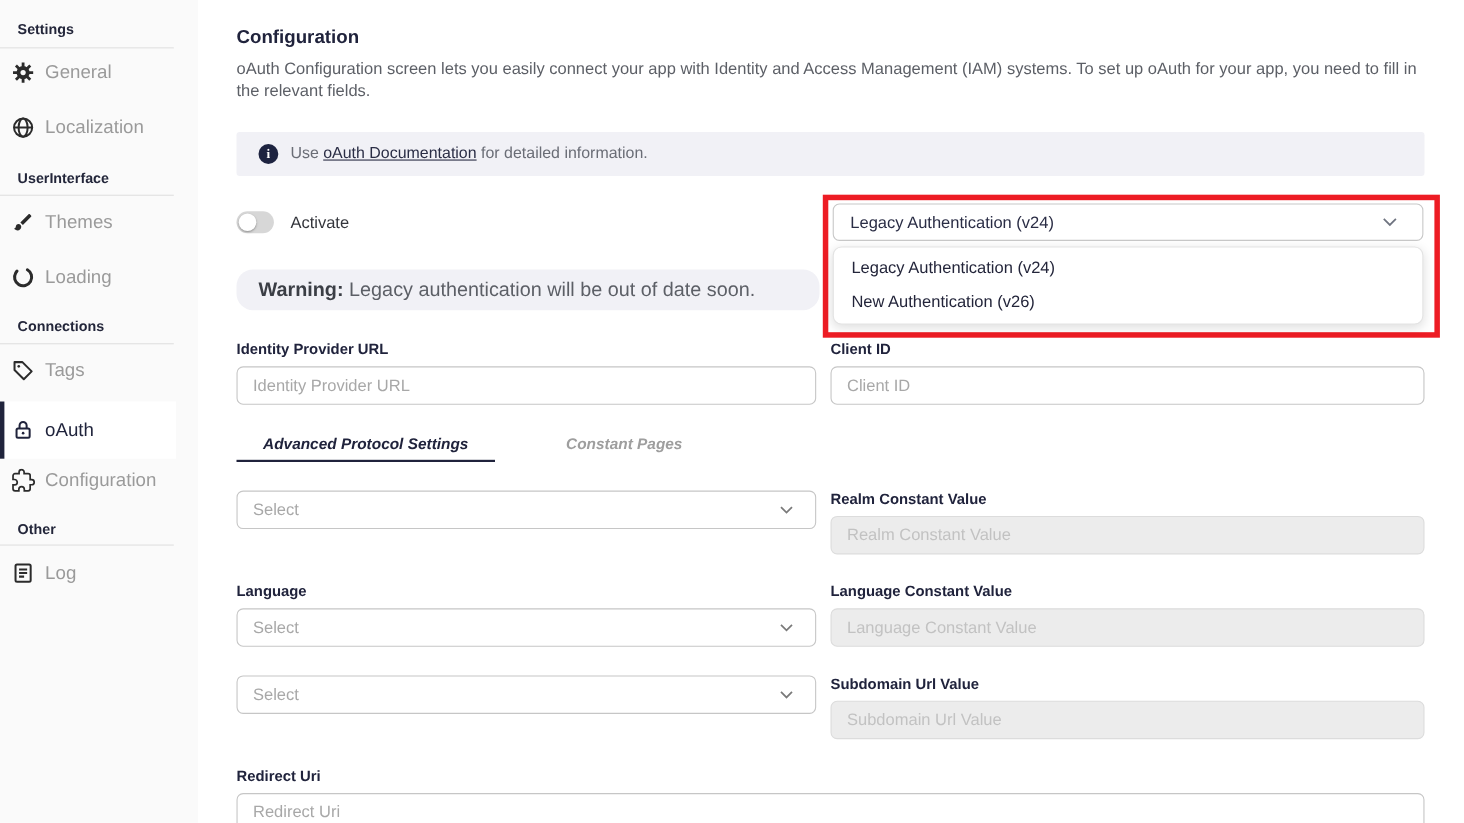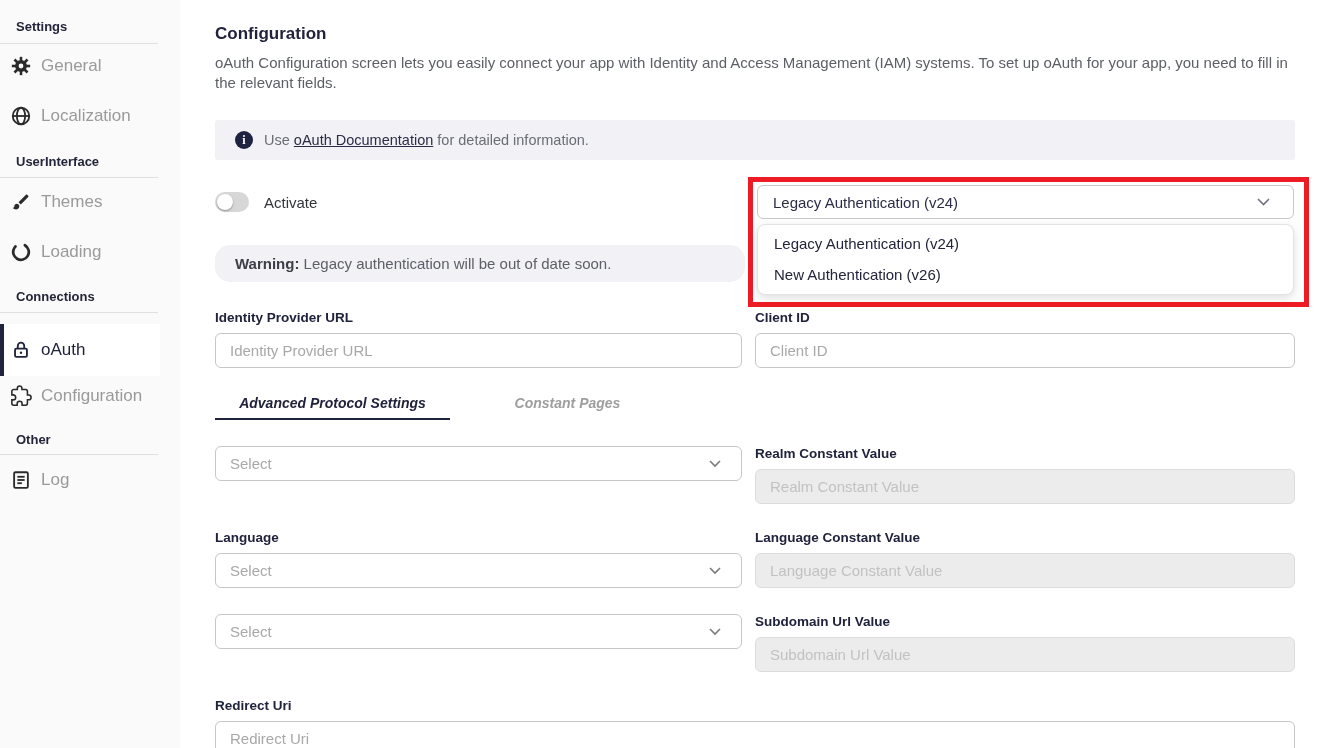--- a/index.html
+++ b/index.html
@@ -31,21 +31,21 @@
   .info-banner a { color:#2a2d45; text-decoration:underline; cursor:pointer; }
   .pre { white-space:pre-wrap; }
 
   .toggle-row { margin-top:31px; height:22px; display:flex; align-items:center; }
   .switch { width:34px; height:20px; border-radius:10px; background:#d7d7d7; position:relative; cursor:pointer; }
   .switch .knob { position:absolute; left:2px; top:2px; width:16px; height:16px; border-radius:50%;
                   background:#fff; box-shadow:0 1px 2px rgba(0,0,0,.35); }
   .toggle-lbl { margin-left:15px; font-size:15px; color:#33353b; }
 
   .warning-banner { margin-top:32px; height:37px; width:530px; background:#f1f1f6; border-radius:15px;
-                    display:flex; align-items:center; padding-left:20px; font-size:15px; color:#5c5f66; }
+                    display:flex; align-items:center; padding-left:20px; font-size:18px; color:#5c5f66; }
   .warning-banner b { color:#3b3e45; font-weight:700; }
 
   
   .annotation-box { position:absolute; left:568px; top:177px; width:561px; height:130px;
                     border:5px solid #ed1c24; z-index:6; }
   .auth-select { position:absolute; left:4px; top:3px; width:537px; height:34px; background:#fff;
                  border:1px solid #c8c8c8; border-radius:6px; display:flex; align-items:center;
                  padding:0 15px; font-size:15px; color:#2a2d45; cursor:pointer; }
   .auth-select .chev { margin-left:auto; margin-right:8px; display:flex; }
   .auth-menu { position:absolute; left:4px; top:42px; width:537px; height:71px; background:#fff;
@@ -128,20 +128,29 @@
       <svg viewBox="0 0 24 24" width="22" height="22" fill="none">
         <circle cx="12" cy="12" r="8.5" stroke="#2b2b2b" stroke-width="3" stroke-dasharray="42 12" transform="rotate(-60 12 12)" stroke-linecap="round"></circle>
       </svg>
     </span>
     <span class="lbl">Loading</span>
   </div>
 
   <div class="side-header" style="margin-top:20px">Connections</div>
   <div class="side-divider" style="margin-top:7px"></div>
 
+  <div class="side-item" style="margin-top:7px">
+    <span class="icn">
+      <svg viewBox="0 0 24 24" width="22" height="22" fill="none" stroke="#2b2b2b" stroke-width="2" stroke-linejoin="round">
+        <path d="M3.5 3.5h7.8l9.2 9.2-7.8 7.8-9.2-9.2z"></path>
+          <circle cx="7.7" cy="7.7" r="1.3" fill="#2b2b2b" stroke="none"></circle>
+      </svg>
+    </span>
+    <span class="lbl">Tags</span>
+  </div>
 
   <div class="side-item active" style="margin-top:11px">
     <span class="icn">
       <svg viewBox="0 0 24 24" width="22" height="22" fill="none" stroke="#20243c" stroke-width="2">
         <rect x="5.5" y="10.5" width="13" height="9" rx="1.5"></rect>
         <path d="M8.5 10.5V7.5a3.5 3.5 0 0 1 7 0v3"></path>
         <circle cx="12" cy="15" r="1.3" fill="#20243c" stroke="none"></circle>
       </svg>
     </span>
     <span class="lbl">oAuth</span>

